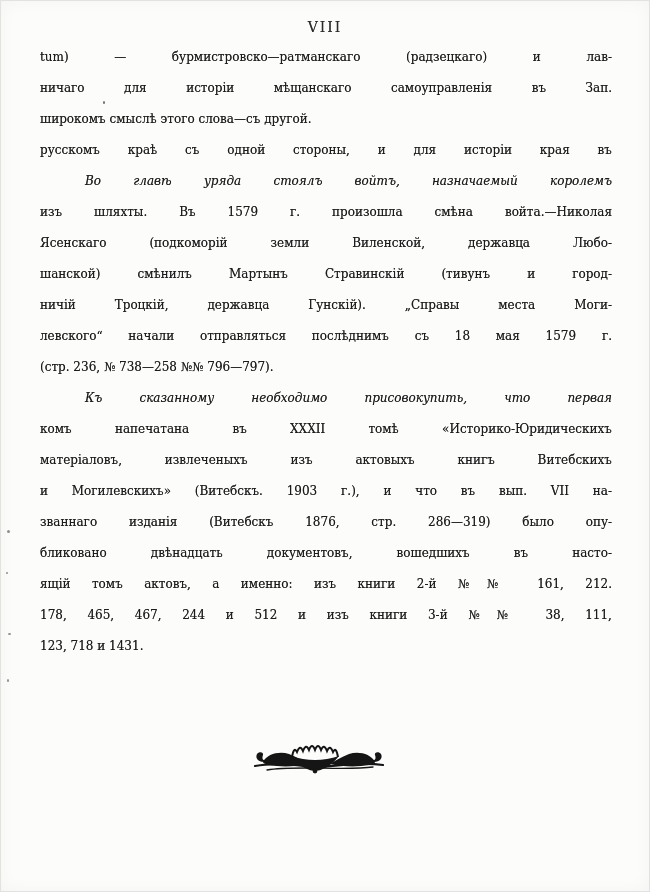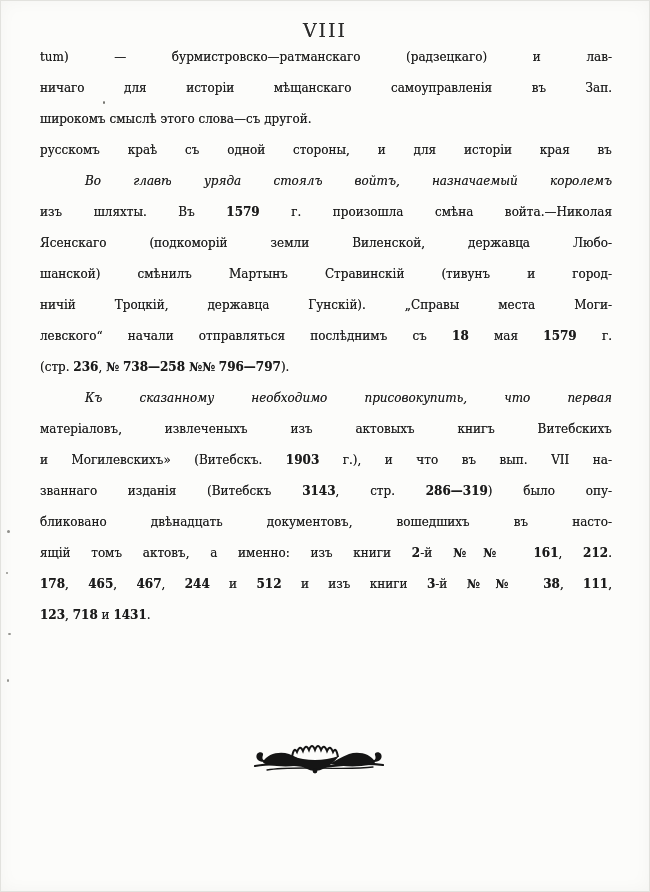--- a/index.html
+++ b/index.html
@@ -8,40 +8,40 @@
     width:650px;height:892px;
     background:#fcfcfa;
     box-shadow:inset 0 0 0 1px #e2e2de, inset 0 0 18px rgba(0,0,0,0.04);
     font-family:"DejaVu Serif","Liberation Serif",serif;
     color:#1c1c1c;
     overflow:hidden;
   }
   .page-header{
     position:absolute;top:19px;left:0;width:100%;
     text-align:center;
-    font-size:19px;letter-spacing:2px;
+    font-size:14px;letter-spacing:2px;
     color:#2b2b2b;
     text-shadow:0 0 0.5px rgba(30,30,30,0.6);
   }
   .text-block{
     position:absolute;left:40px;top:42px;width:572px;
     font-size:12px;
     text-shadow:0 0 0.6px rgba(25,25,25,0.65);
   }
   .para{margin:0;}
   .line{
     height:31px;line-height:31px;
     text-align:justify;
     text-align-last:justify;
     white-space:normal;
     overflow:visible;
   }
   .line.end{text-align-last:left;}
   .line.indent{text-indent:45px;font-style:italic;}
-  .num{font-weight:bold;}
+  .num{font-weight:normal;}
   .ornament{
     position:absolute;left:253px;top:741px;width:132px;height:36px;
   }
   .speck{position:absolute;background:#8f8f8a;border-radius:50%;}
   .sp1{left:7px;top:530px;width:3px;height:3px;}
   .sp2{left:6px;top:572px;width:2px;height:2px;}
   .sp3{left:8px;top:633px;width:3px;height:2px;}
   .sp4{left:7px;top:679px;width:2px;height:3px;}
   .sp5{left:103px;top:101px;width:2px;height:3px;background:#6f6f6a;}
 </style>
@@ -63,23 +63,24 @@
         <div class="line indent">Во главѣ уряда стоялъ войтъ, назначаемый королемъ</div>
         <div class="line">изъ шляхты. Въ <span class="num">1579</span> г. произошла смѣна войта.—Николая</div>
         <div class="line">Ясенскаго (подкоморій земли Виленской, державца Любо-</div>
         <div class="line">шанской) смѣнилъ Мартынъ Стравинскій (тивунъ и город-</div>
         <div class="line">ничій Троцкій, державца Гунскій). „Справы места Моги-</div>
         <div class="line">левского“ начали отправляться послѣднимъ съ <span class="num">18</span> мая <span class="num">1579</span> г.</div>
         <div class="line end">(стр. <span class="num">236</span>, <span class="num">№</span> <span class="num">738—258</span> <span class="num">№№</span> <span class="num">796—797</span>).</div>
       </div>
       <div class="para">
         <div class="line indent">Къ сказанному необходимо присовокупить, что первая</div>
+        <div class="line">комъ напечатана въ XXXII томѣ «Историко-Юридическихъ</div>
         <div class="line">матеріаловъ, извлеченыхъ изъ актовыхъ книгъ Витебскихъ</div>
         <div class="line">и Могилевскихъ» (Витебскъ. <span class="num">1903</span> г.), и что въ вып. VII на-</div>
-        <div class="line">званнаго изданія (Витебскъ <span class="num">3143</span>, стр. <span class="num">286—319</span>) было опу-</div>
+        <div class="line">званнаго изданія (Витебскъ <span class="num">1876</span>, стр. <span class="num">286—319</span>) было опу-</div>
         <div class="line">бликовано двѣнадцать документовъ, вошедшихъ въ насто-</div>
         <div class="line">ящій томъ актовъ, а именно: изъ книги <span class="num">2</span>-й <span class="num">№№</span> <span class="num">161</span>, <span class="num">212</span>.</div>
         <div class="line"><span class="num">178</span>, <span class="num">465</span>, <span class="num">467</span>, <span class="num">244</span> и <span class="num">512</span> и изъ книги <span class="num">3</span>-й <span class="num">№№</span> <span class="num">38</span>, <span class="num">111</span>,</div>
         <div class="line end"><span class="num">123</span>, <span class="num">718</span> и <span class="num">1431</span>.</div>
       </div>
     </div>
 
   <svg class="ornament" viewBox="0 0 132 36" xmlns="http://www.w3.org/2000/svg">
     <g fill="#151515" stroke="none">
 

